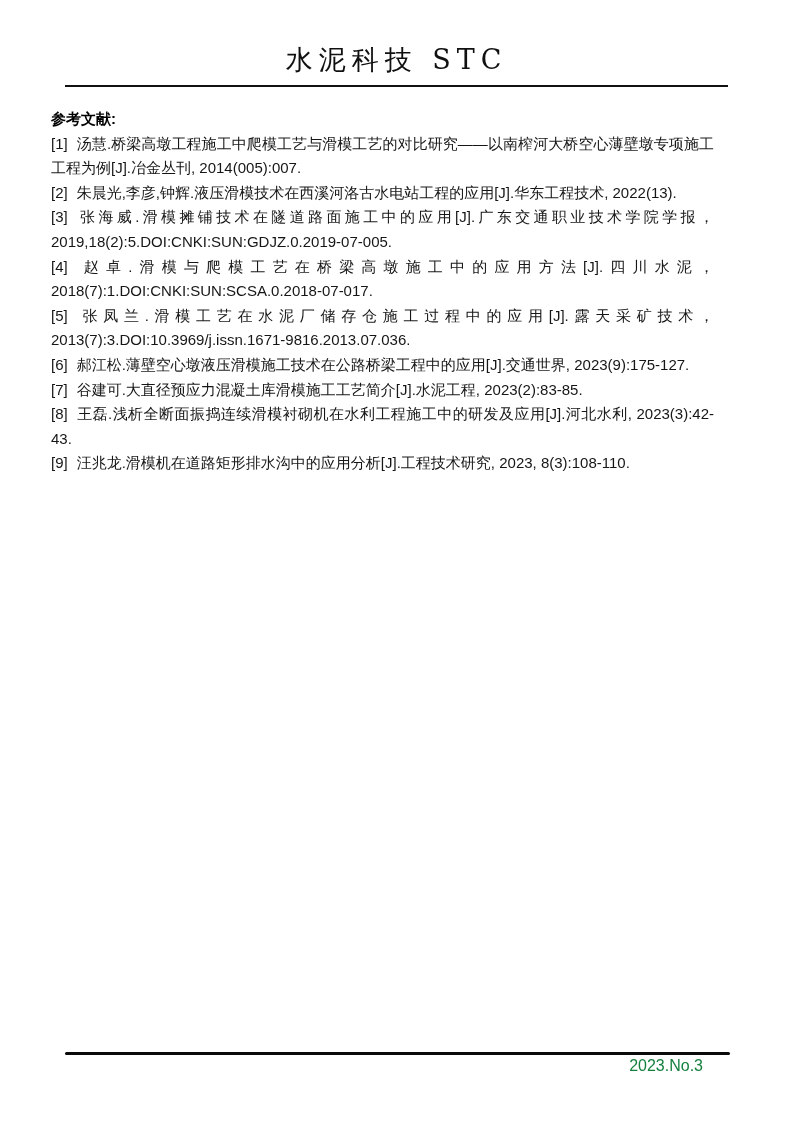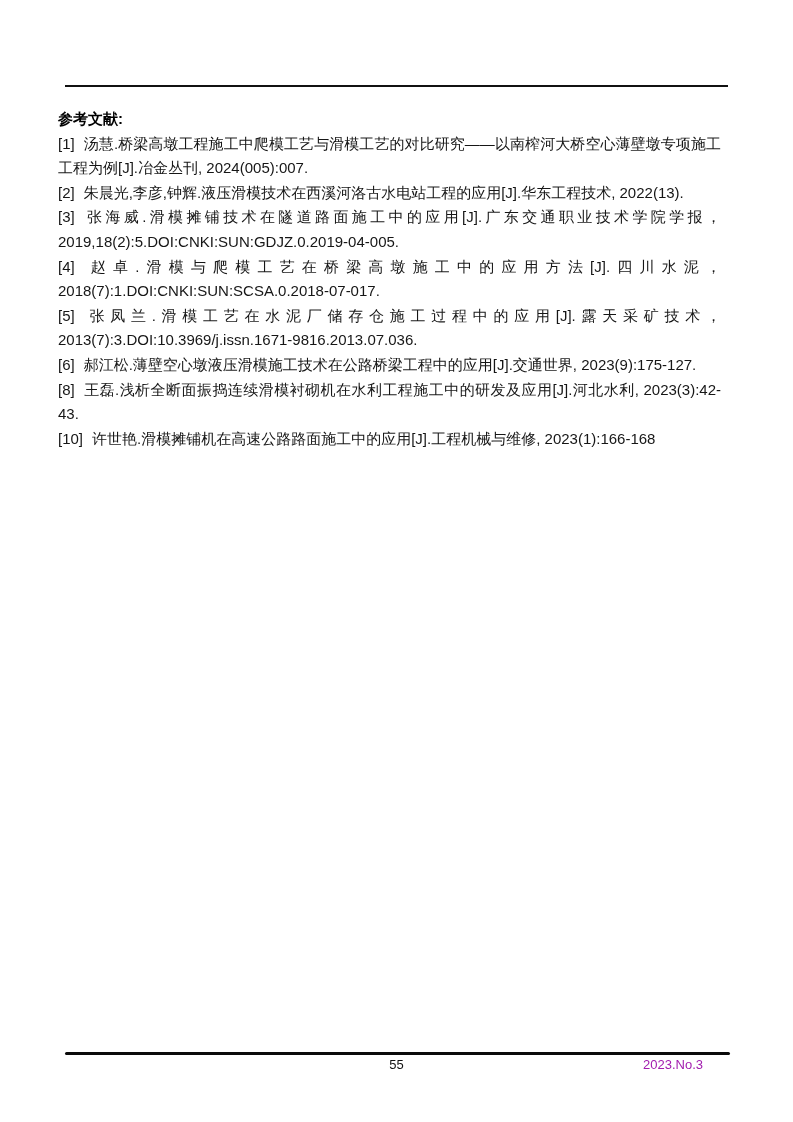--- a/index.html
+++ b/index.html
@@ -35,21 +35,21 @@
     position: absolute;
     top: 85px;
     left: 65px;
     width: 663px;
     height: 2px;
     background: #111111;
   }
   .content {
     position: absolute;
     top: 107px;
-    left: 58px;
+    left: 51px;
     width: 663px;
     font-size: 15px;
     line-height: 24.6px;
     color: #161616;
   }
   .ref-heading {
     font-weight: 700;
     font-size: 15px;
     color: #000000;
   }
@@ -75,60 +75,63 @@
     left: 0;
     width: 100%;
     text-align: center;
     font-size: 13px;
     color: #111111;
   }
   .footer-issue {
     position: absolute;
     top: 1057px;
     right: 90px;
-    font-size: 13px;
-    color: #a21caf;
+    font-size: 16px;
+    color: #15803d;
   }
 </style>
 </head>
 <body>
 
 <div class="page">
 
+  <div class="journal-title">水泥科技 STC</div>
 
   <div class="header-rule"></div>
 
   <div class="content">
     <p class="ref-heading">参考文献:</p>
 
     <p class="ref-item">
-      <span class="ref-label">[1]</span><span>汤慧.桥梁高墩工程施工中爬模工艺与滑模工艺的对比研究——以南榨河大桥空心薄壁墩专项施工工程为例[J].冶金丛刊, 2024(005):007.</span>
+      <span class="ref-label">[1]</span><span>汤慧.桥梁高墩工程施工中爬模工艺与滑模工艺的对比研究——以南榨河大桥空心薄壁墩专项施工工程为例[J].冶金丛刊, 2014(005):007.</span>
     </p>
     <p class="ref-item">
       <span class="ref-label">[2]</span><span>朱晨光,李彦,钟辉.液压滑模技术在西溪河洛古水电站工程的应用[J].华东工程技术, 2022(13).</span>
     </p>
     <p class="ref-item">
-      <span class="ref-label">[3]</span><span>张海威.滑模摊铺技术在隧道路面施工中的应用[J].广东交通职业技术学院学报，2019,18(2):5.DOI:CNKI:SUN:GDJZ.0.2019-04-005.</span>
+      <span class="ref-label">[3]</span><span>张海威.滑模摊铺技术在隧道路面施工中的应用[J].广东交通职业技术学院学报，2019,18(2):5.DOI:CNKI:SUN:GDJZ.0.2019-07-005.</span>
     </p>
     <p class="ref-item">
       <span class="ref-label">[4]</span><span>赵卓.滑模与爬模工艺在桥梁高墩施工中的应用方法[J].四川水泥，2018(7):1.DOI:CNKI:SUN:SCSA.0.2018-07-017.</span>
     </p>
     <p class="ref-item">
       <span class="ref-label">[5]</span><span>张凤兰.滑模工艺在水泥厂储存仓施工过程中的应用[J].露天采矿技术，2013(7):3.DOI:10.3969/j.issn.1671-9816.2013.07.036.</span>
     </p>
     <p class="ref-item">
       <span class="ref-label">[6]</span><span>郝江松.薄壁空心墩液压滑模施工技术在公路桥梁工程中的应用[J].交通世界, 2023(9):175-127.</span>
     </p>
     <p class="ref-item">
+      <span class="ref-label">[7]</span><span>谷建可.大直径预应力混凝土库滑模施工工艺简介[J].水泥工程, 2023(2):83-85.</span>
+    </p>
+    <p class="ref-item">
       <span class="ref-label">[8]</span><span>王磊.浅析全断面振捣连续滑模衬砌机在水利工程施工中的研发及应用[J].河北水利, 2023(3):42-43.</span>
     </p>
     <p class="ref-item">
-      <span class="ref-label">[10]</span><span>许世艳.滑模摊铺机在高速公路路面施工中的应用[J].工程机械与维修, 2023(1):166-168</span>
+      <span class="ref-label">[9]</span><span>汪兆龙.滑模机在道路矩形排水沟中的应用分析[J].工程技术研究, 2023, 8(3):108-110.</span>
     </p>
   </div>
 
   <div class="footer-rule"></div>
 
-  <div class="footer-page-number">55</div>
 
   <div class="footer-issue">2023.No.3</div>
 
 </div>
 
 </body></html>

